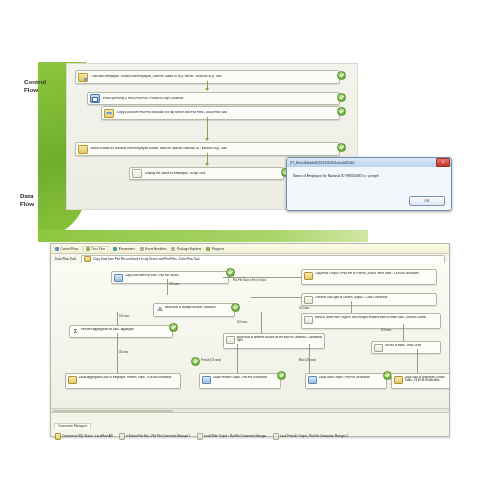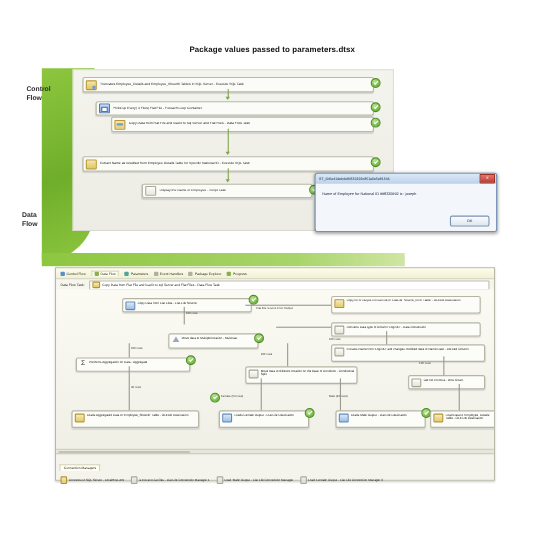--- a/index.html
+++ b/index.html
@@ -179,21 +179,20 @@
   .scroll-h{
     position:absolute;left:0;right:0;bottom:23px;height:4px;background:#e6e6dc;border-top:1px solid #cfcfc0;
   }
   .scroll-h:after{content:"";position:absolute;left:2px;top:.5px;width:120px;height:3px;background:#c3c3b2;border-radius:2px;}
 </style>
 </head>
 <body>
 
 <div id="root">
 
-  <div class="page-title">Package values passed to parameters.dtsx</div>
 
   <div class="swoosh"></div>
 
   <div class="flow-label control">
     <div>Control</div>
     <div>Flow</div>
   </div>
   <div class="flow-label dataf">
     <div>Data</div>
     <div>Flow</div>

